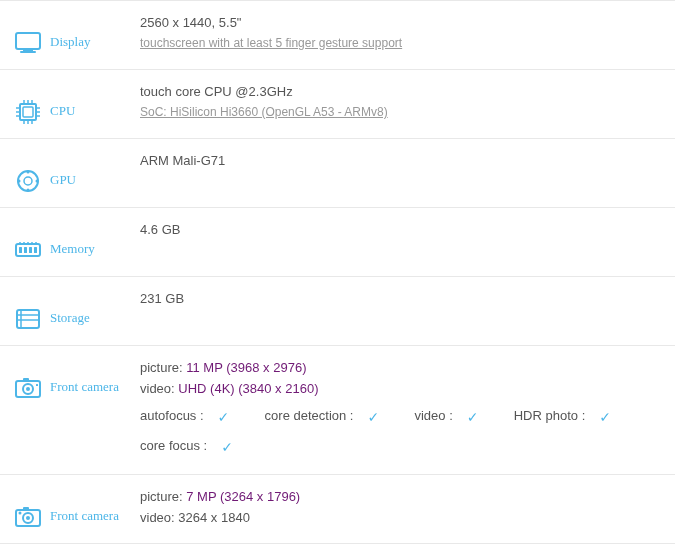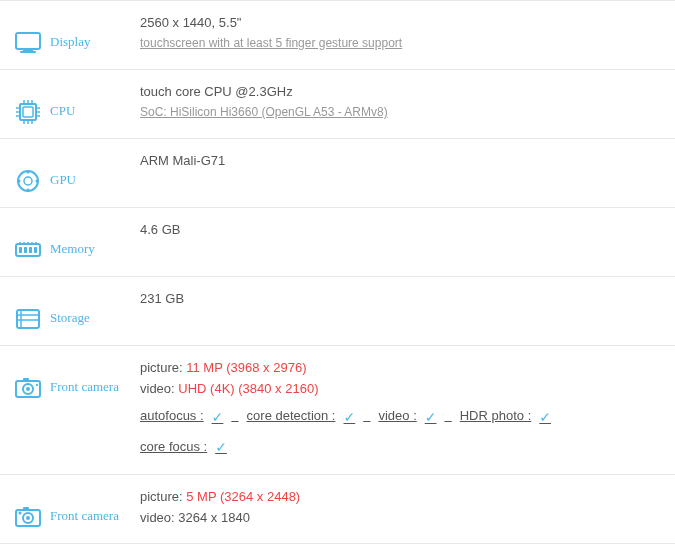--- a/index.html
+++ b/index.html
@@ -51,21 +51,21 @@
     .value-main {
       font-size: 13px;
       color: #555;
     }
     .value-sub {
       font-size: 12px;
       color: #999;
       text-decoration: underline;
     }
     .highlight-blue {
-      color: #ef4444;
+      color: #701a75;
     }
     .dropdown-btn {
       position: absolute;
       right: 8px;
       top: 50%;
       transform: translateY(-50%);
       width: 24px;
       height: 24px;
       border-radius: 50%;
       background: #ccc;
@@ -73,24 +73,23 @@
       align-items: center;
       justify-content: center;
       cursor: pointer;
       color: #fff;
       font-size: 12px;
     }
     .check-icon { color: #4db6e8; font-size: 14px; }
     .feature-line {
       display: flex;
       flex-wrap: wrap;
-      align-items: center;
-      gap: 8px;
+      align-items: flex-start;
+      gap: 14px;
       margin-bottom: 4px;
-      text-decoration: underline;
     }
     
     svg { display: block; }
   </style>
 </head>
 <body>
 
 <table class="table">
 
   <tbody>
@@ -249,20 +248,20 @@
           <circle cx="14" cy="15" r="5" stroke="#4db6e8" stroke-width="2" fill="none"></circle>
           <circle cx="14" cy="15" r="2" fill="#4db6e8"></circle>
           <rect x="9" y="4" width="6" height="4" rx="1" fill="#4db6e8"></rect>
           <circle cx="6" cy="10" r="1.5" fill="#4db6e8"></circle>
         </svg>
         <span class="spec-label">Front camera</span>
       </div>
     </td>
     <td class="value-cell">
       <div class="value-main">
-        picture: <span class="highlight-blue">5 MP (3264 x 2448)</span>
+        picture: <span class="highlight-blue">7 MP (3264 x 1796)</span>
       </div>
       <div class="value-main">video: 3264 x 1840</div>
     </td>
   </tr>
 
 </tbody>
   </table>
 
 </body></html>

